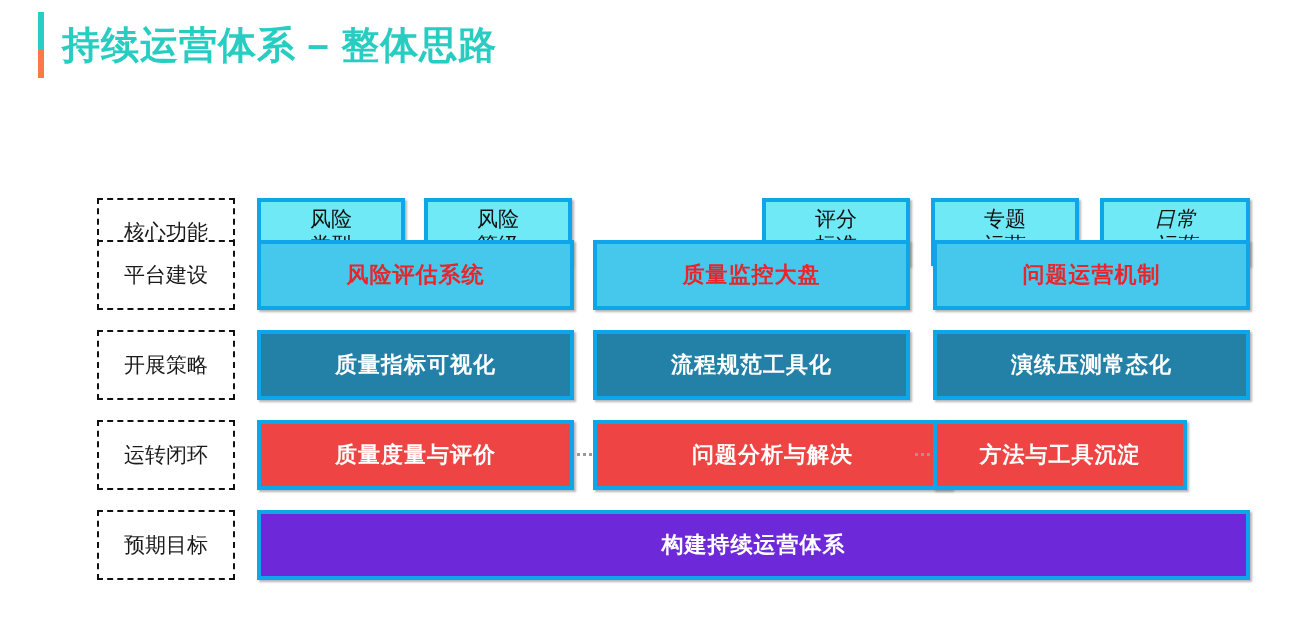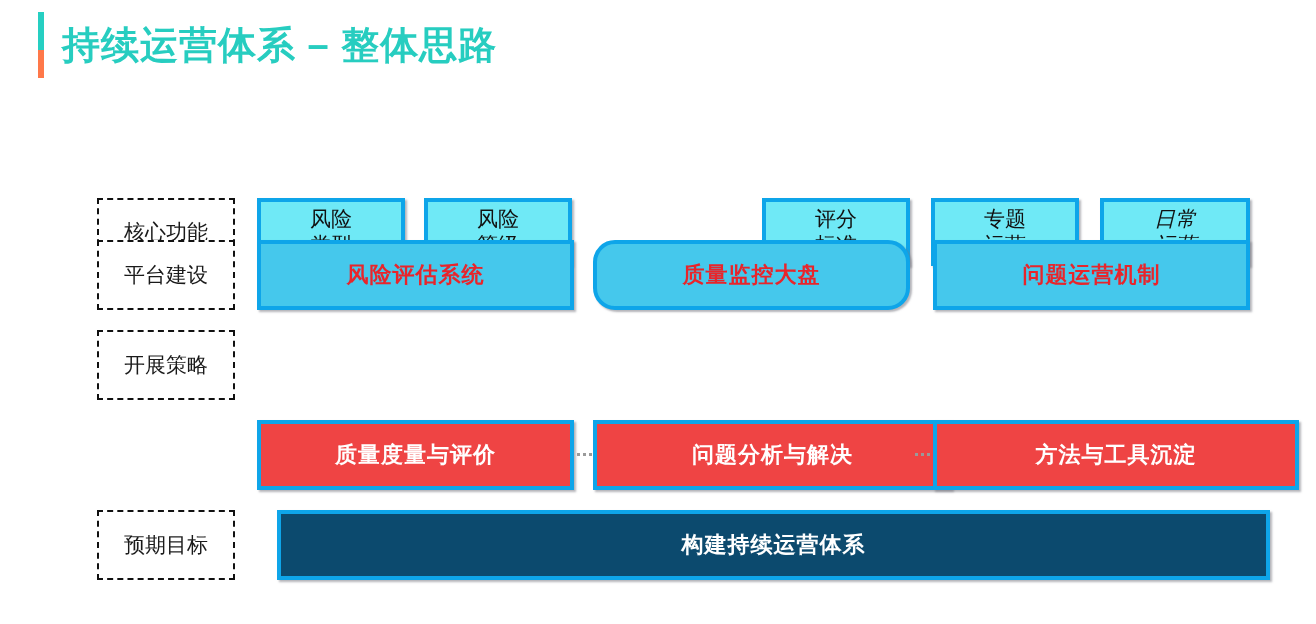--- a/index.html
+++ b/index.html
@@ -118,26 +118,25 @@
     letter-spacing: 1px;
   }
   .r4 .card {
     background: #ef4444;
     color: #ffffff;
     font-size: 22px;
     font-weight: bold;
     letter-spacing: 1px;
   }
   .r5 .card {
-    background: #0c4a6e;
+    background: #6d28d9;
     color: #ffffff;
     font-size: 22px;
     font-weight: bold;
     letter-spacing: 1px;
-    margin-left: 20px;
   }
 
   
   .arrow {
     position: absolute;
     top: 50%;
     transform: translateY(-50%);
     width: 34px;
     height: 14px;
   }
@@ -190,42 +189,48 @@
 运营</div>
       <div class="card" style="left:843px; width:150px; top:0; height:68px;font-style:italic;">日常
 运营</div>
     </div>
   </div>
 
   <div class="row r2" style="top:240px;height:70px;">
     <div class="row-label" style="top:0;height:70px;">平台建设</div>
     <div class="cards">
       <div class="card" style="left:0px;   width:317px; top:0; height:70px;">风险评估系统</div>
-      <div class="card" style="left:336px; width:317px; top:0; height:70px;border-radius:22px;">质量监控大盘</div>
+      <div class="card" style="left:336px; width:317px; top:0; height:70px;">质量监控大盘</div>
       <div class="card" style="left:676px; width:317px; top:0; height:70px;">问题运营机制</div>
     </div>
   </div>
 
   <div class="row r3" style="top:330px;height:70px;">
     <div class="row-label" style="top:0;height:70px;">开展策略</div>
+    <div class="cards">
+      <div class="card" style="left:0px;   width:317px; top:0; height:70px;">质量指标可视化</div>
+      <div class="card" style="left:336px; width:317px; top:0; height:70px;">流程规范工具化</div>
+      <div class="card" style="left:676px; width:317px; top:0; height:70px;">演练压测常态化</div>
+    </div>
   </div>
 
   <div class="row r4" style="top:420px;height:70px;">
+    <div class="row-label" style="top:0;height:70px;">运转闭环</div>
     <div class="cards">
       <div class="card" style="left:0px;   width:317px; top:0; height:70px;">质量度量与评价</div>
       <div class="arrow" style="left:320px;">
         <div class="shaft"></div>
         <div class="head"></div>
       </div>
       <div class="card" style="left:336px; width:359px; top:0; height:70px;">问题分析与解决</div>
       <div class="arrow" style="left:658px;">
         <div class="shaft"></div>
         <div class="head"></div>
       </div>
-      <div class="card" style="left:676px; width:366px; top:0; height:70px;">方法与工具沉淀</div>
+      <div class="card" style="left:676px; width:254px; top:0; height:70px;">方法与工具沉淀</div>
     </div>
   </div>
 
   <div class="row r5" style="top:510px;height:70px;">
     <div class="row-label" style="top:0;height:70px;">预期目标</div>
     <div class="cards">
       <div class="card" style="left:0px; width:993px; top:0; height:70px;">构建持续运营体系</div>
     </div>
   </div>
 

